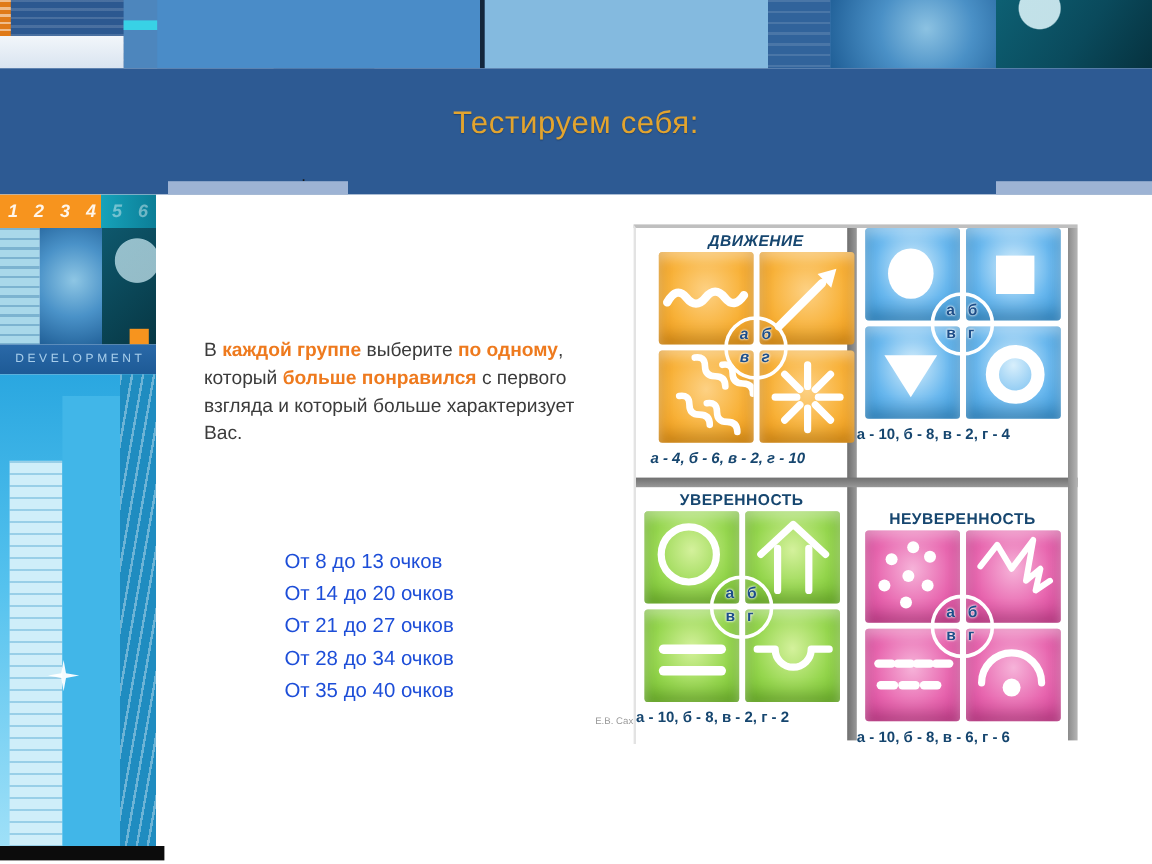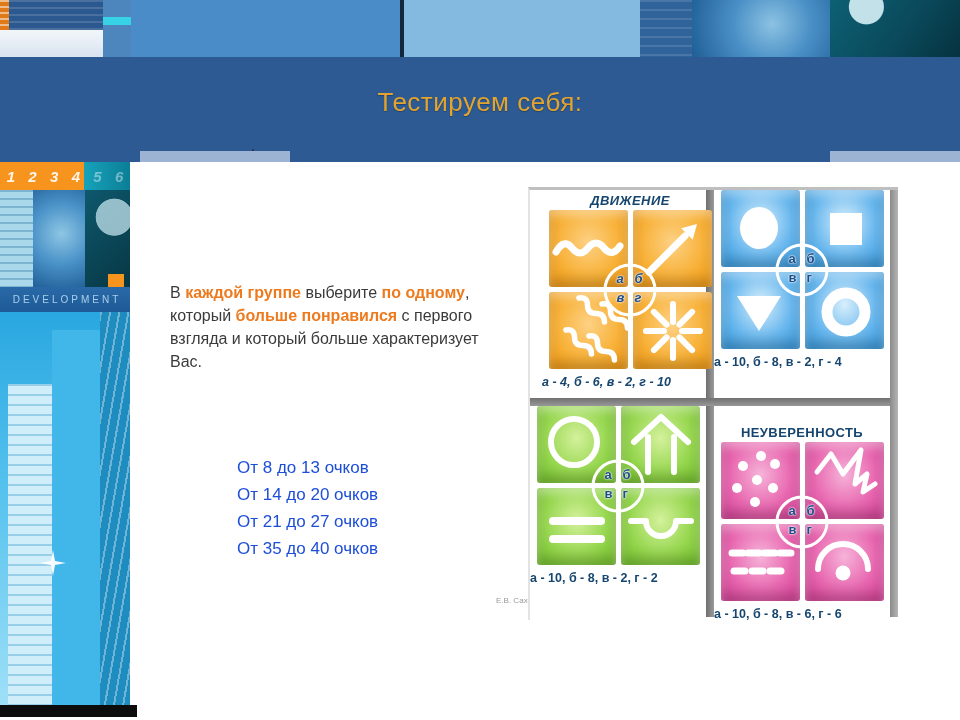--- a/index.html
+++ b/index.html
@@ -131,20 +131,21 @@
   <div class="black-strip"></div>
 
 
   <p class="para p2"><span>В </span><span class="hl">каждой группе</span><span> выберите </span><span class="hl">по одному</span><span>, который </span><span class="hl">больше понравился</span><span> с первого взгляда и который больше характеризует Вас.</span></p>
 
 
   <div class="points">
     <div>От 8 до 13 очков</div>
     <div>От 14 до 20 очков</div>
     <div>От 21 до 27 очков</div>
+    <div>От 28 до 34 очков</div>
     <div>От 35 до 40 очков</div>
   </div>
 
   <div class="quiz">
     <div class="qdiv-v"></div>
     <div class="qdiv-h"></div>
     <div class="qbar-r"></div>
 
     <div class="group g1 g-orange">
       <div class="group-title">ДВИЖЕНИЕ</div>
@@ -220,20 +221,21 @@
           <span class="bl-a">а</span>
           <span class="bl-b">б</span>
           <span class="bl-v">в</span>
           <span class="bl-g">г</span>
         </div>
       </div>
       <div class="group-score">а - 10, б - 8, в - 2, г - 4</div>
     </div>
 
     <div class="group g3 g-green">
+      <div class="group-title">УВЕРЕННОСТЬ</div>
       <div class="tiles">
         <div class="tile">
           <svg viewBox="0 0 79 77">
             <circle class="st" cx="37" cy="36" r="23" stroke-width="6"></circle>
           </svg>
         </div>
         <div class="tile">
           <svg viewBox="0 0 79 77">
             <g class="st" stroke-width="6">
               <path d="M13 36 L40 11 L67 36"></path>

